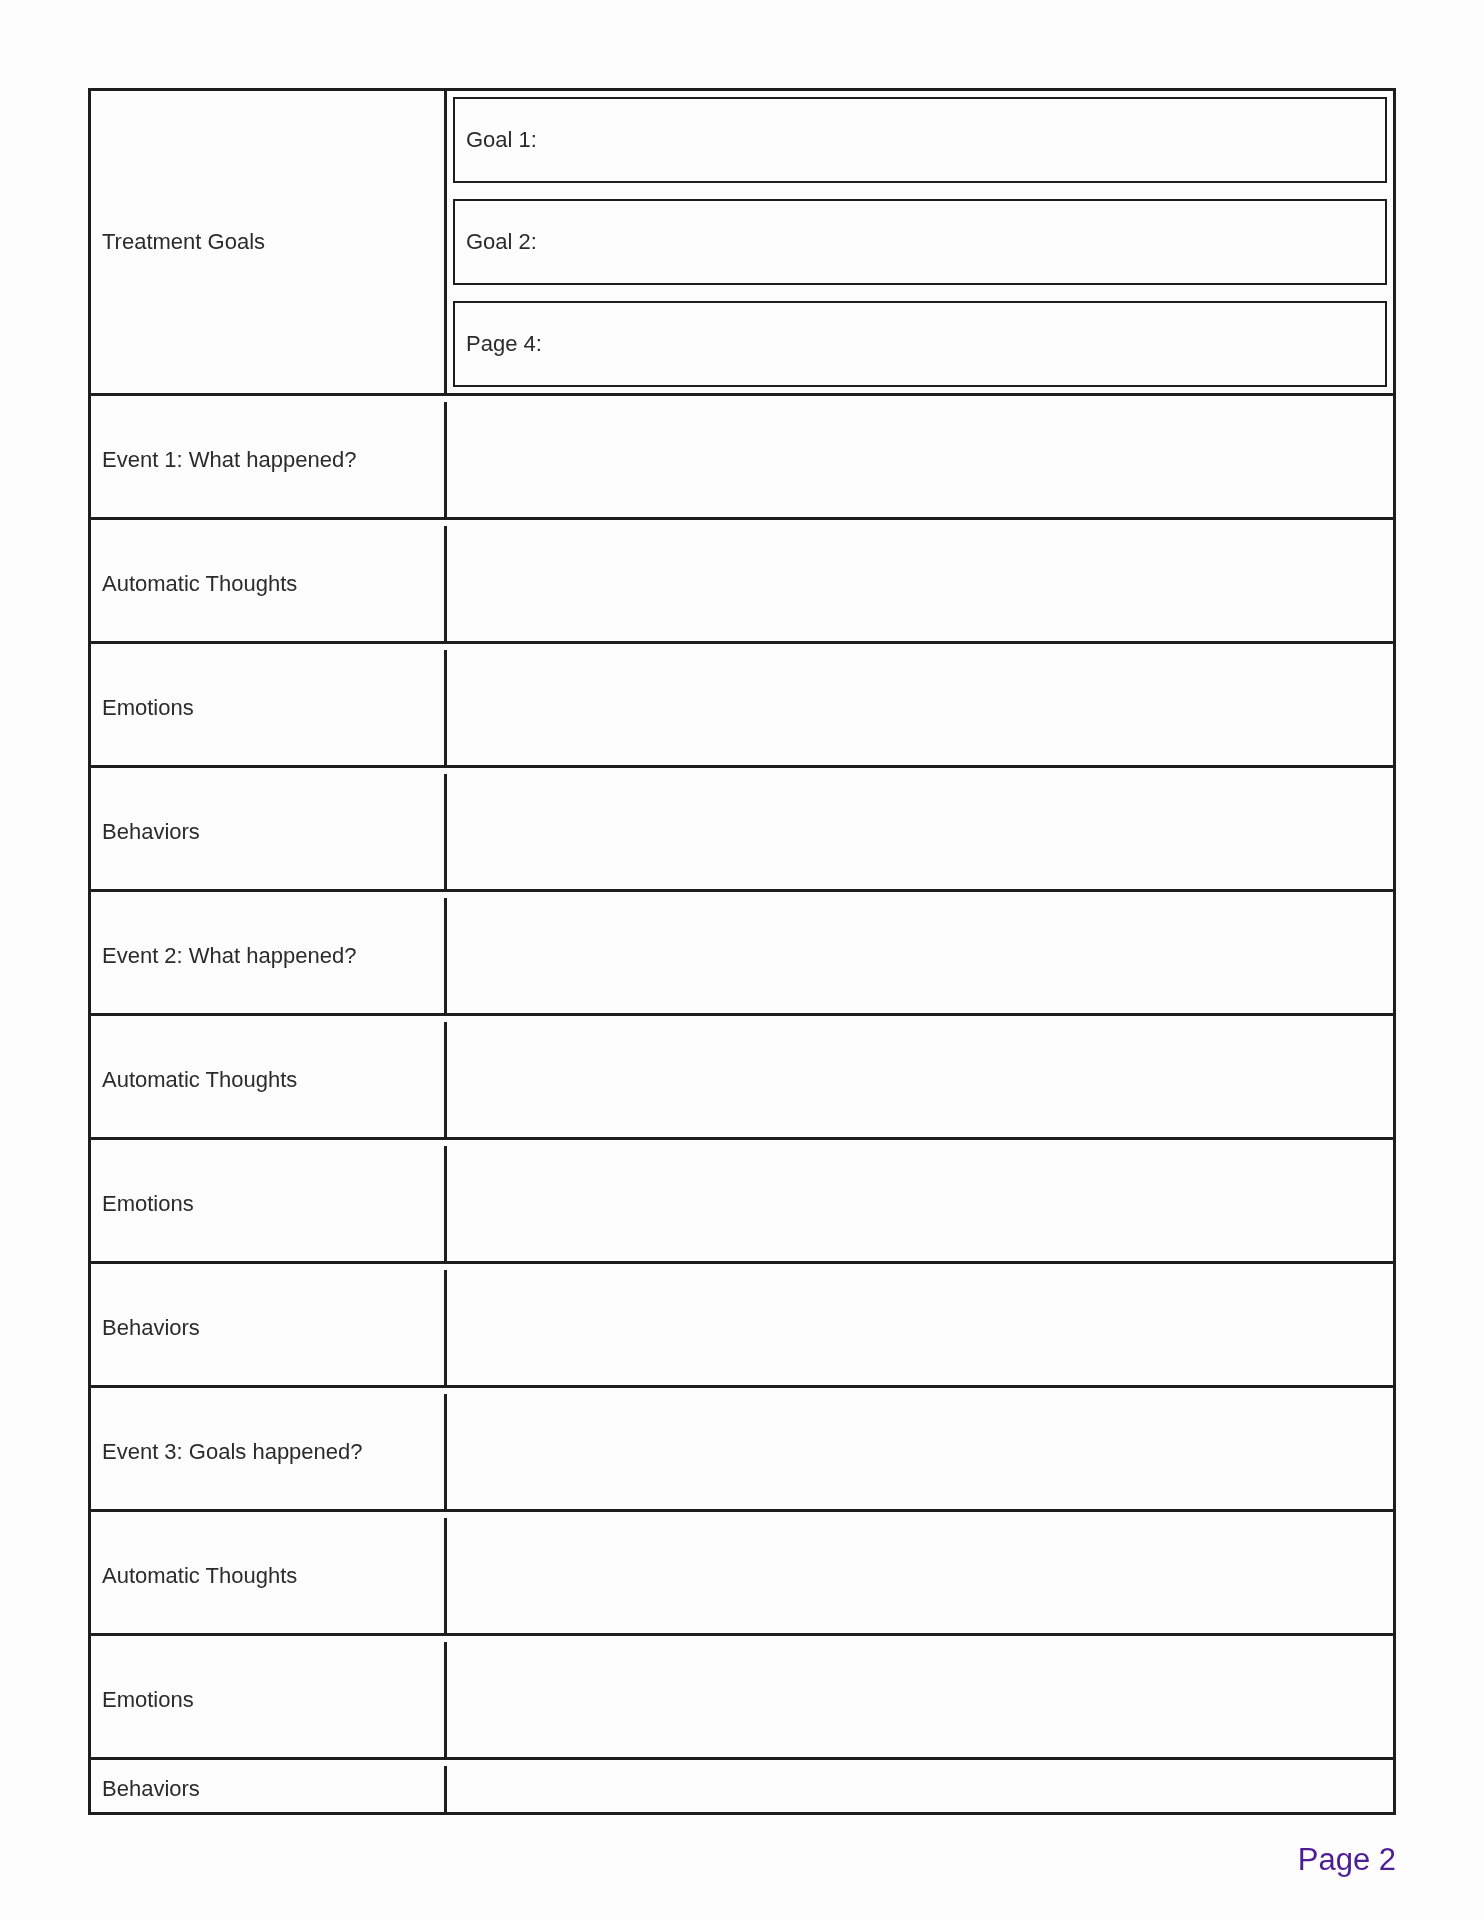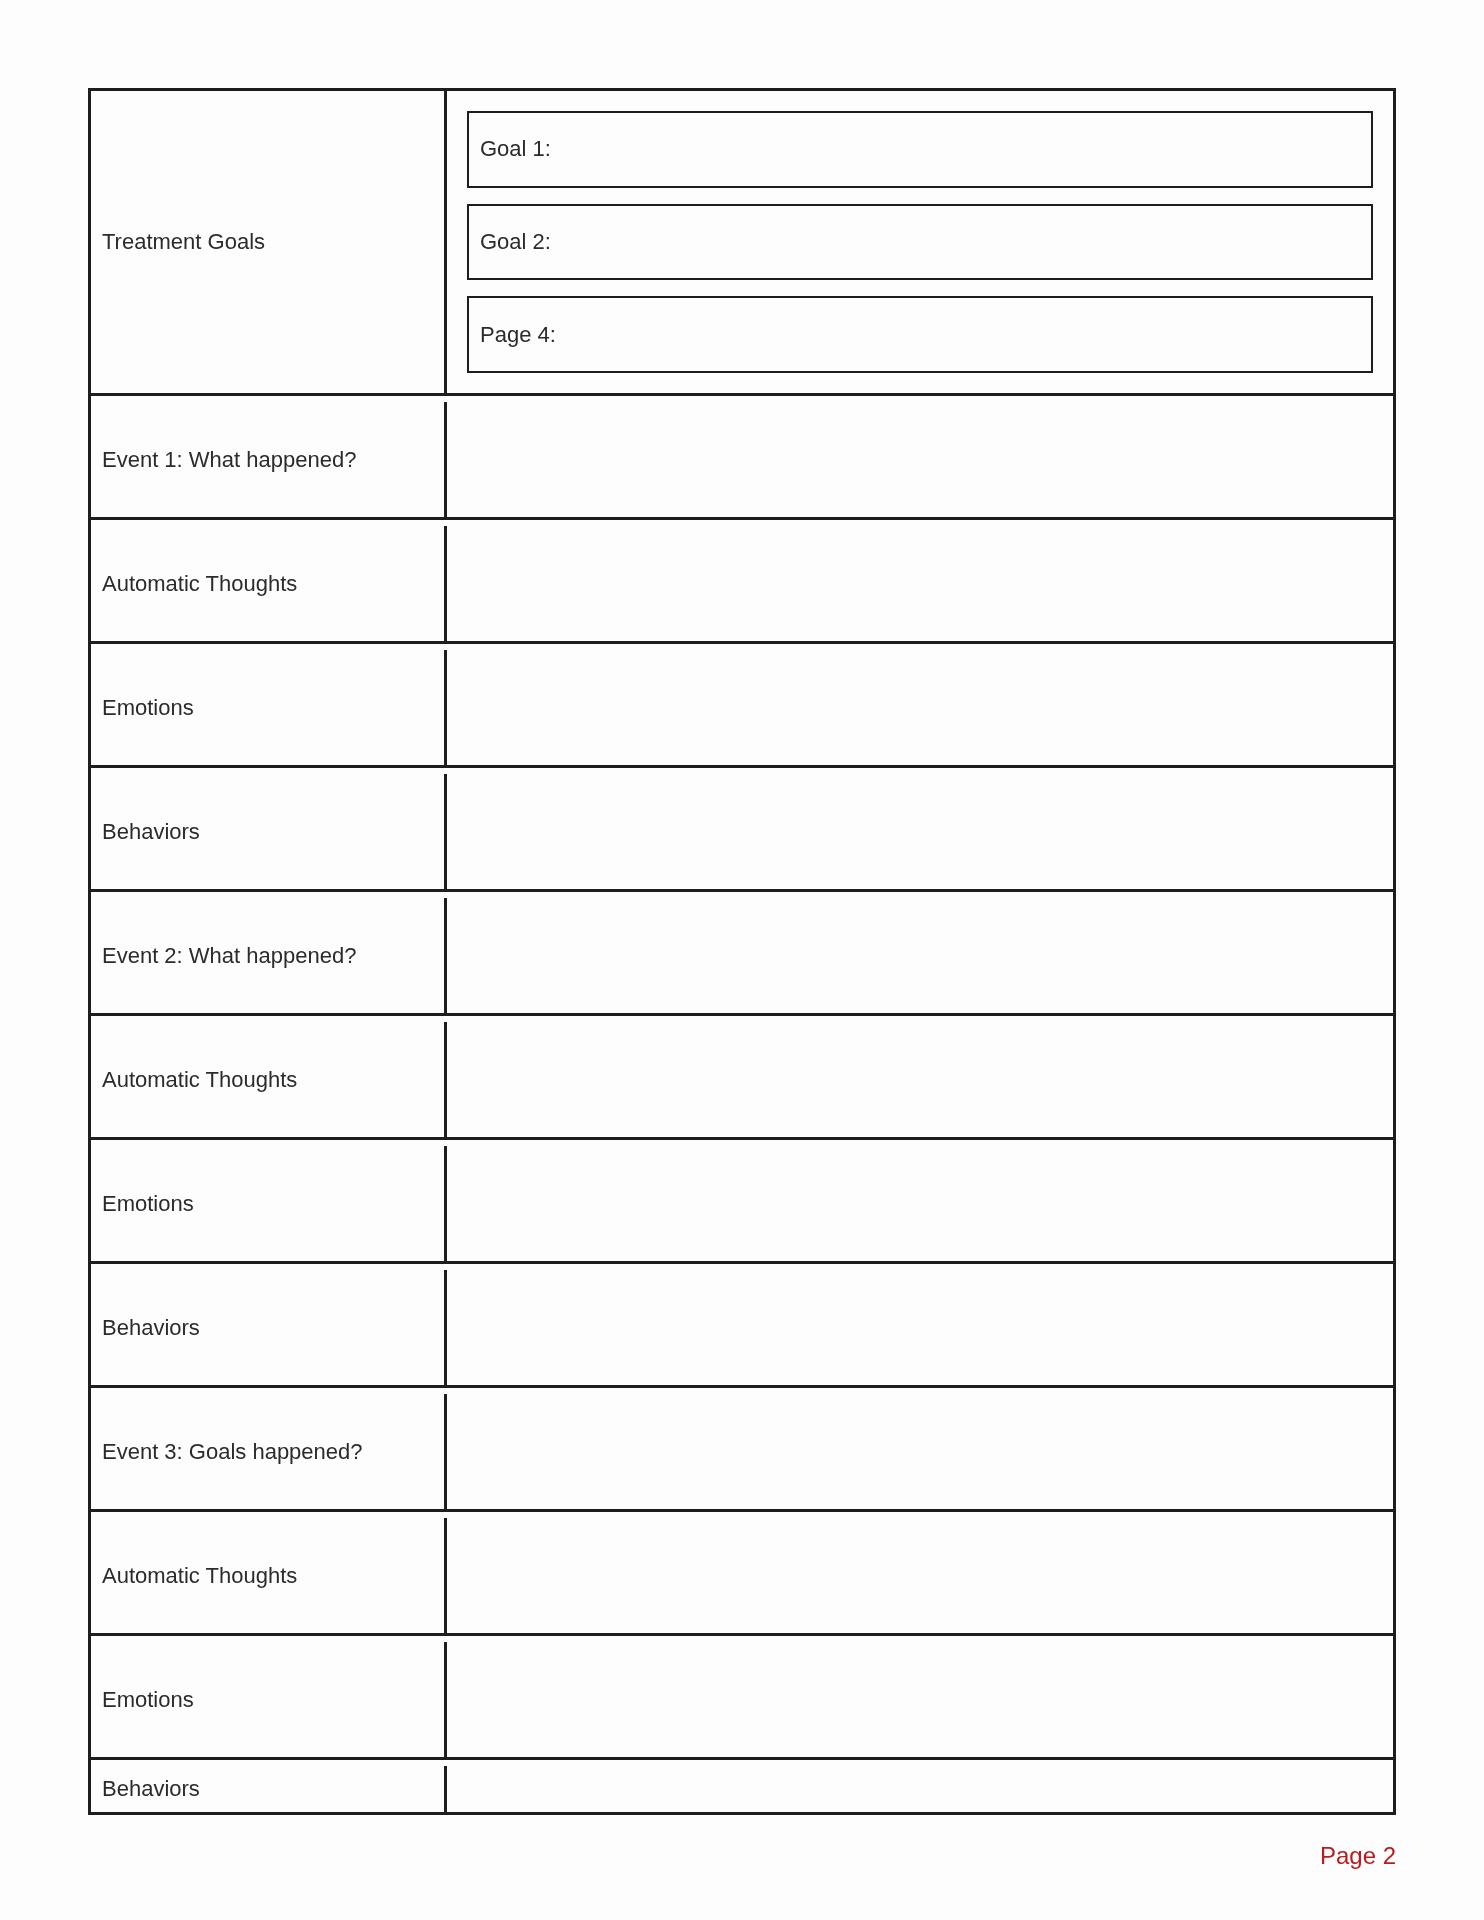--- a/index.html
+++ b/index.html
@@ -57,41 +57,41 @@
     padding-right: 8px;
     flex-shrink: 0;
   }
   .content-cell {
     flex: 1;
     box-sizing: border-box;
   }
   .goals-list {
     display: flex;
     flex-direction: column;
-    padding: 20px;
+    padding: 6px;
     gap: 16px;
   }
   .goal-line {
     flex: 1;
     box-sizing: border-box;
     border: 2px solid #1e1e1e;
     display: flex;
     align-items: center;
     padding-left: 11px;
     background: #fdfdfd;
   }
   .goal-line .goal-value {
     margin-left: 8px;
   }
   .page-number {
     position: absolute;
     top: 1842px;
     right: 88px;
-    font-size: 24px;
-    color: #b91c1c;
+    font-size: 31px;
+    color: #4c1d95;
   }
 </style>
 </head>
 <body>
 
 <div class="page">
 
   <div class="worksheet-table">
 
     <div class="trow goals-row">

